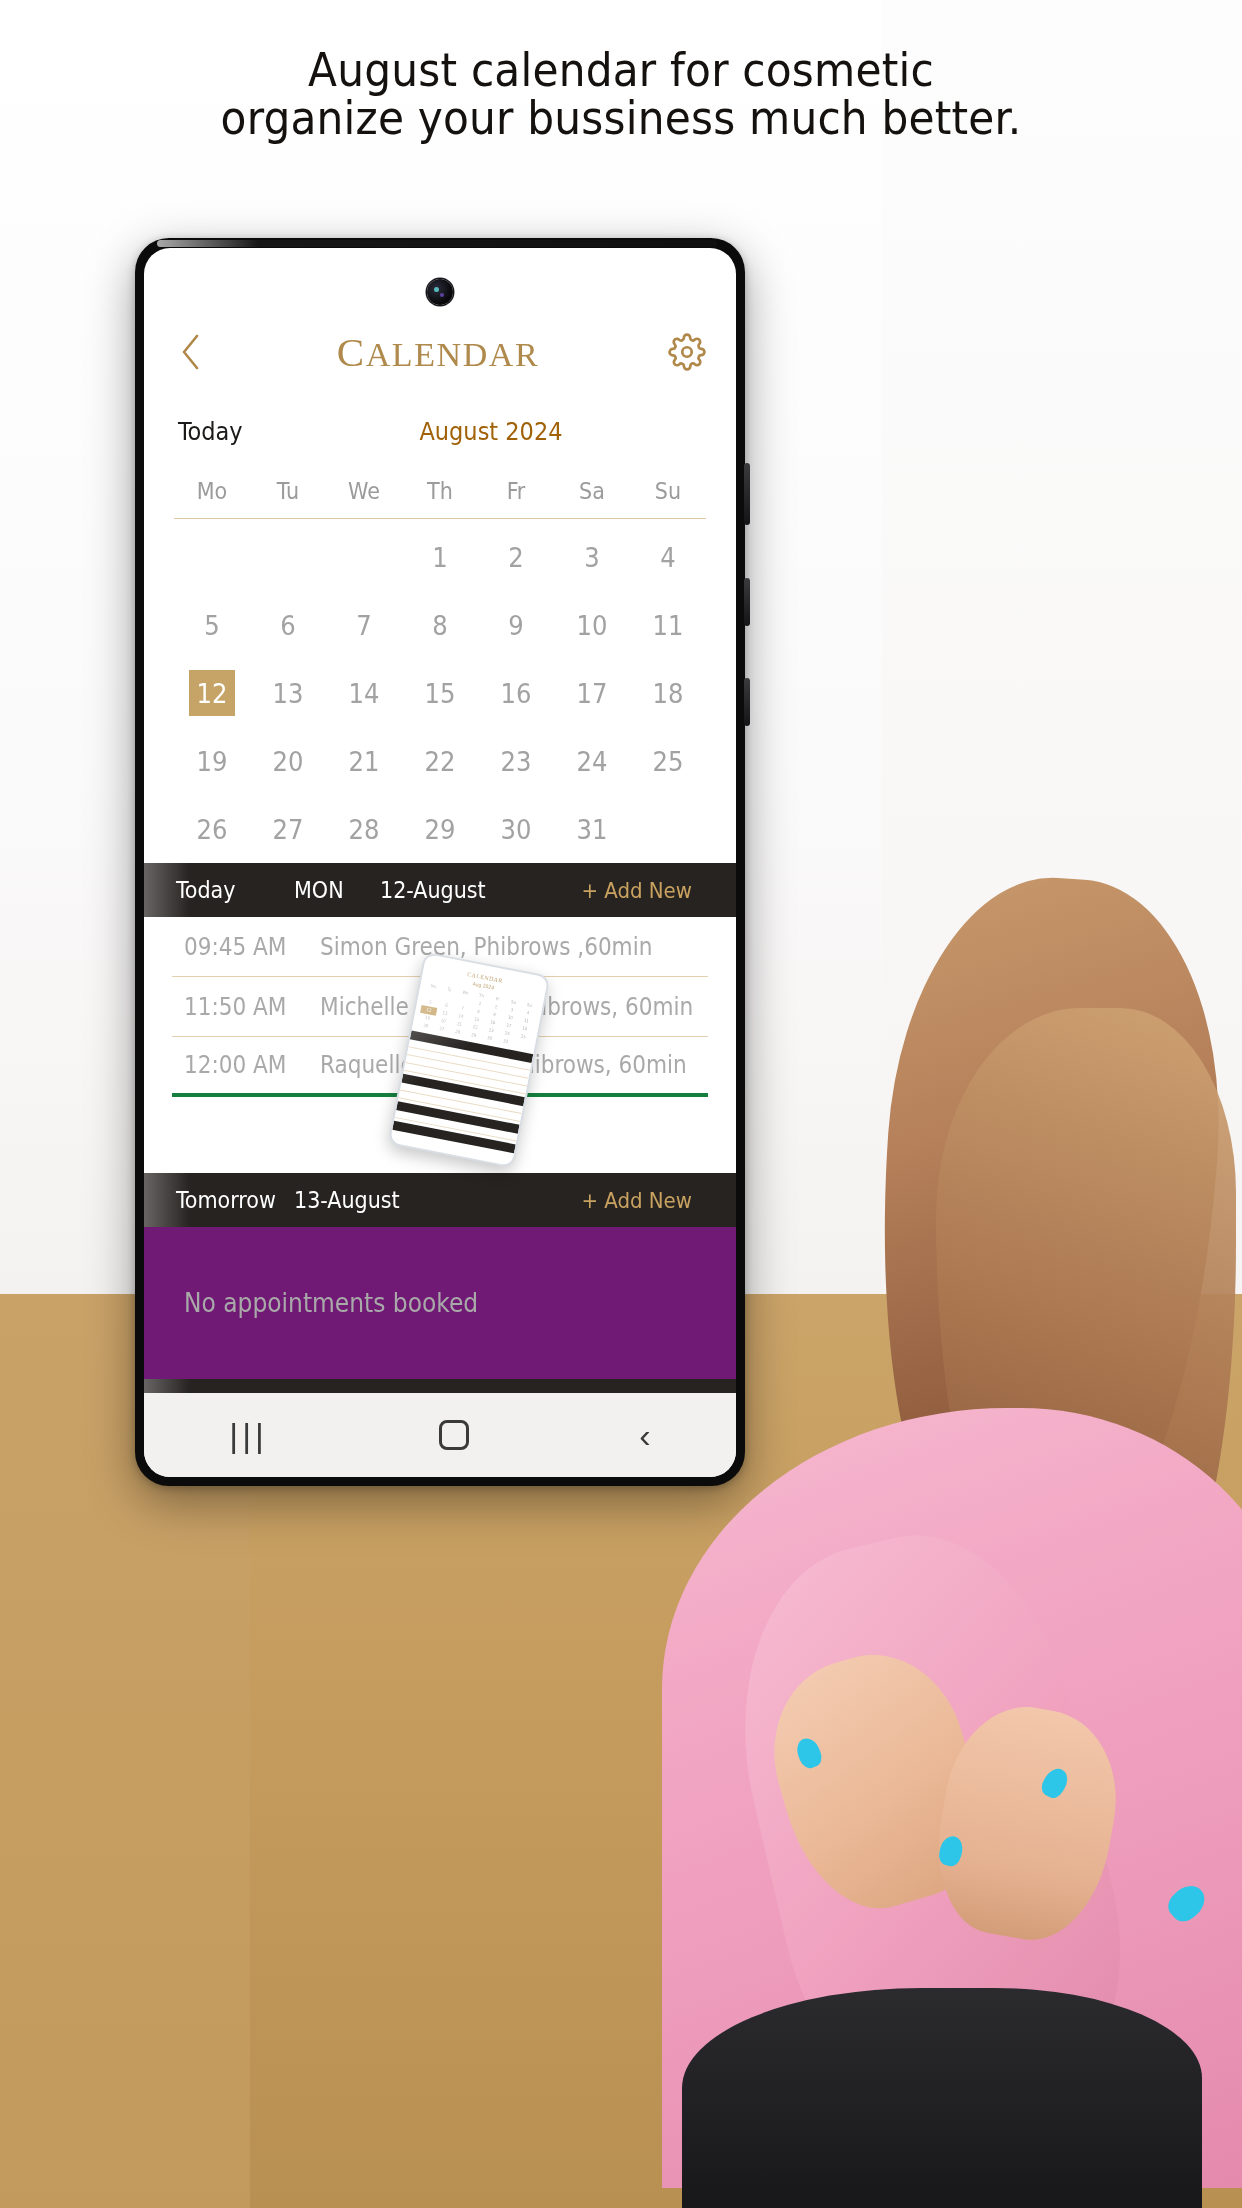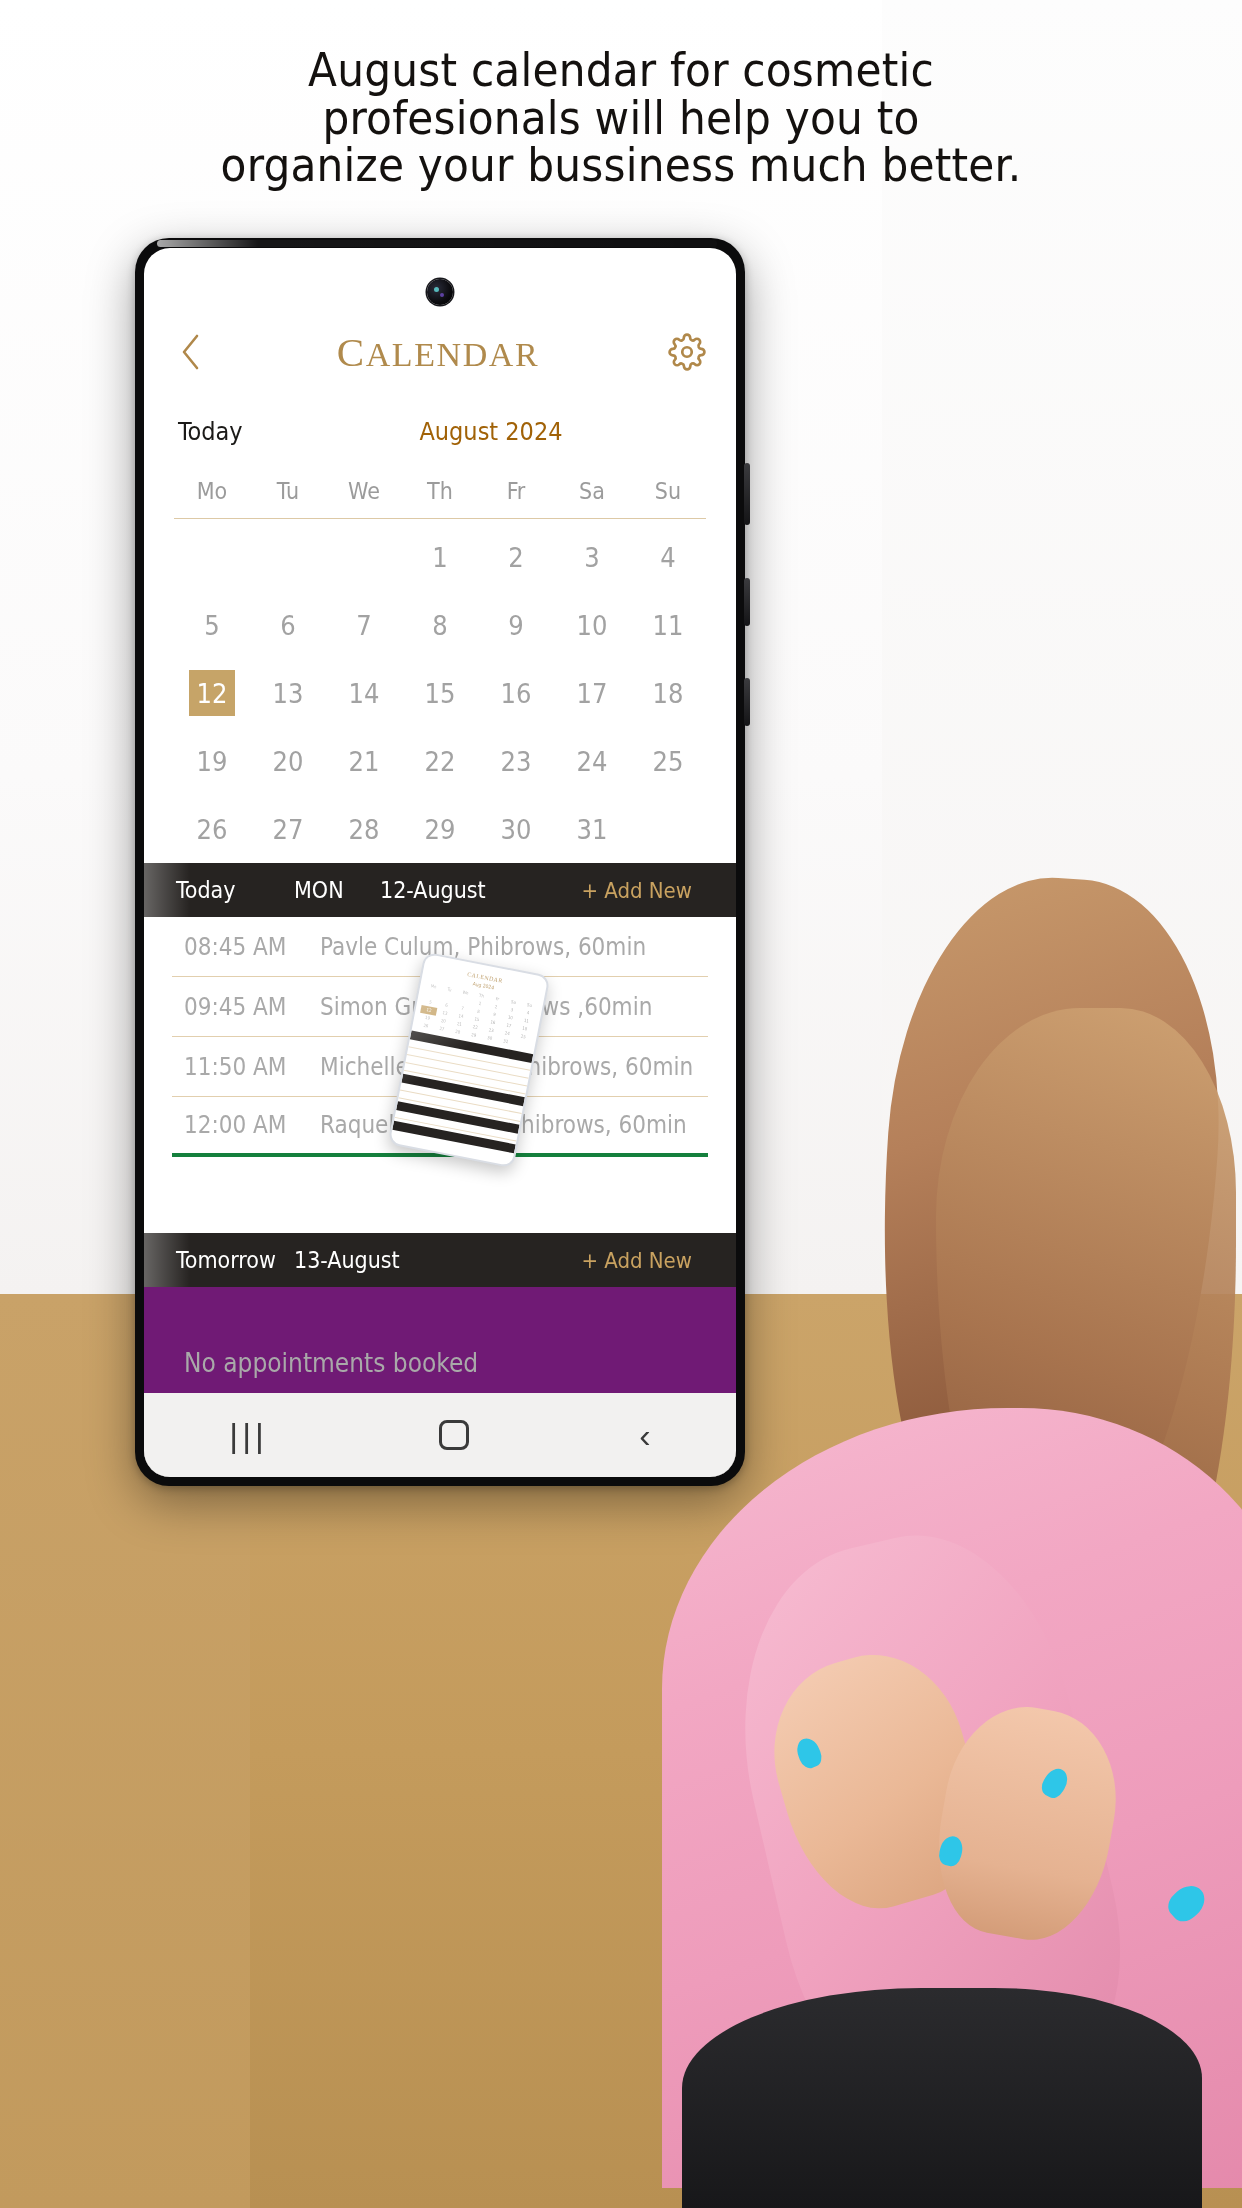--- a/index.html
+++ b/index.html
@@ -314,21 +314,20 @@
 </head>
 <body>
 
 <div class="bg-top"></div>
 <div class="bg-bottom"></div>
 <div class="bg-bottom-left"></div>
 <div class="bg-right-wall"></div>
 
 <div class="headline">
   <span class="l1">August calendar for cosmetic</span>
-  <span class="l2">profesionals will help you to</span>
   <span class="l3">organize your bussiness much better.</span>
 </div>
 
 <div class="model">
   <div class="hair"></div>
   <div class="hair2"></div>
   <div class="shoulder"></div>
   <div class="sleeve"></div>
   <div class="skirt"></div>
   <div class="hand"></div>
@@ -563,24 +562,20 @@
       </div>
     </div>
 
     <div class="sec-bar shade">
       <span class="d1">Today</span>
       <span class="d2">MON</span>
       <span class="d3">12-August</span>
       <span class="add">+ Add New</span>
     </div>
     <div class="appt">
-      <span class="t">08:45 AM</span>
-      <span class="n">Pavle Culum, Phibrows, 60min</span>
-    </div>
-    <div class="appt">
       <span class="t">09:45 AM</span>
       <span class="n">Simon Green, Phibrows ,60min</span>
     </div>
     <div class="appt">
       <span class="t">11:50 AM</span>
       <span class="n">Michelle Johnson, Phibrows, 60min</span>
     </div>
     <div class="appt last">
       <span class="t">12:00 AM</span>
       <span class="n">Raquelle Shmell, Phibrows, 60min</span>

